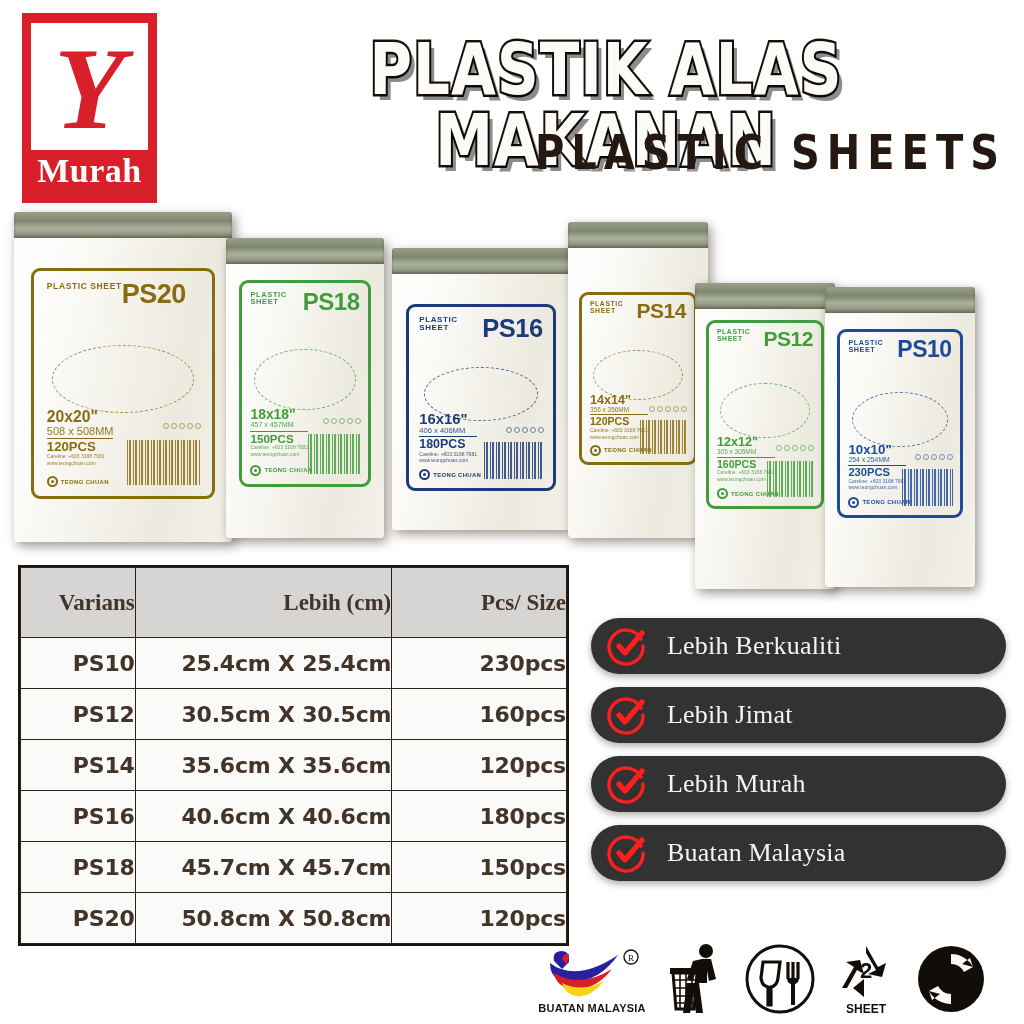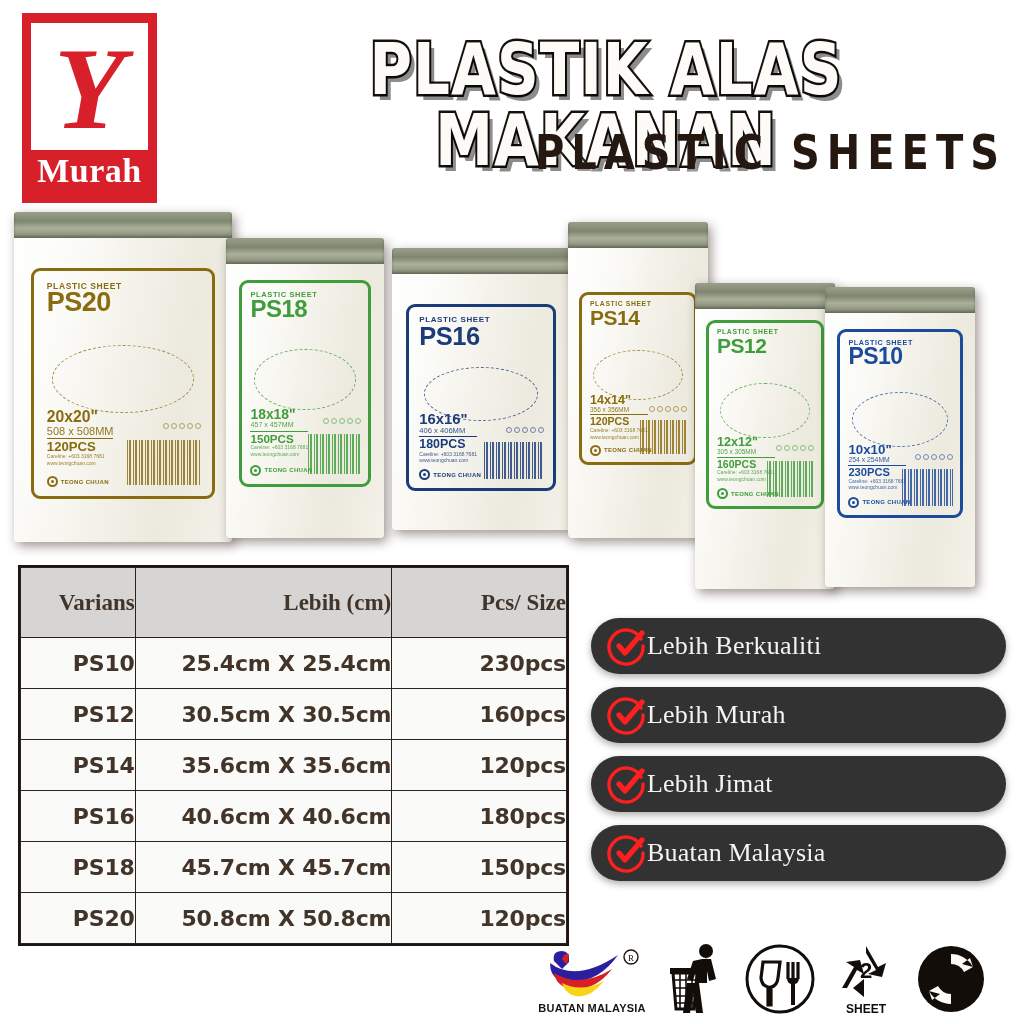--- a/index.html
+++ b/index.html
@@ -44,21 +44,21 @@
      background:linear-gradient(180deg,#9aa08a 0%,#7f8670 35%,#aab09a 62%,#858b74 100%);
      border-radius:3px 3px 0 0;
      box-shadow:inset 0 -2px 3px rgba(0,0,0,.25); }
   .pack-body { position:absolute; left:0; right:0; bottom:0;
      background:linear-gradient(100deg,#fefefc 0%,#f7f6f0 35%,#eceade 72%,#f4f2e9 100%);
      border-radius:0 0 5px 5px; }
   .pack-body:after { content:""; position:absolute; inset:0;
      background:linear-gradient(105deg,rgba(255,255,255,.55) 0 12%,rgba(255,255,255,0) 38%);
      pointer-events:none; }
   .label { position:absolute; border:3px solid currentColor; border-radius:9px; }
-  .label-inner { position:absolute; inset:0; padding:6% 7%; display:flex; flex-direction:column; }
+  .label-inner { position:absolute; inset:0; padding:6% 7%; display:flex; }
   .lbl-ps-small { font-weight:700; letter-spacing:.6px; line-height:1; }
   .lbl-ps-big { font-weight:700; line-height:.95; letter-spacing:-.5px; }
   .lbl-oval { position:absolute; left:10%; right:10%; top:33%; height:30%;
       border:1.5px dashed currentColor; border-radius:50%; opacity:.75; }
   .lbl-foot { position:absolute; left:7%; bottom:13%; line-height:1.05; }
   .lbl-in { font-weight:700; line-height:1; }
   .lbl-mm { font-weight:400; line-height:1.1; opacity:.9; }
   .lbl-pcs { font-weight:700; line-height:1; margin-top:1px;
              border-top:1.5px solid currentColor; padding-top:1px; }
   .lbl-care { font-size:5px; line-height:1.15; opacity:.85; margin-top:1px; }
@@ -82,21 +82,21 @@
   .tbl th { background:#d6d5d3; font-family:"Liberation Serif", serif; font-weight:700;
             font-size:23px; height:70px; }
   .tbl td { background:#fafaf8; font-size:22px; font-weight:700; height:51px;
             font-family:"DejaVu Sans", sans-serif; letter-spacing:-.2px; }
   .col-v { width:21%; } .col-s { width:47%; } .col-p { width:32%; }
 
   
   .pills { position:absolute; left:591px; top:618px; width:415px; display:flex;
            flex-direction:column; gap:13px; }
   .pill { height:56px; background:#333232; border-radius:28px; display:flex;
-          align-items:center; padding-left:16px; gap:0;
+          align-items:center; padding-left:16px; gap:20px;
           box-shadow:0 3px 7px rgba(30,15,5,.35); }
   .pill svg { flex:0 0 auto; }
   .pill-txt { font-family:"Liberation Serif", serif; color:#f6f4f1; font-size:26px;
               letter-spacing:.2px; }
 
   
   .certs { position:absolute; left:528px; top:938px; width:492px; height:82px;
            display:flex; align-items:center; gap:10px; }
   .cert { position:relative; display:flex; flex-direction:column; align-items:center;
           justify-content:center; }
@@ -359,28 +359,28 @@
       <path d="M34 13 A17 17 0 1 0 36 20" fill="none" stroke="#ff1f1f" stroke-width="3.4" stroke-linecap="round"></path>
       <path d="M12 20 L18 27 L35 7" fill="none" stroke="#ff1f1f" stroke-width="5.2" stroke-linecap="round" stroke-linejoin="round"></path>
     </svg>
     <span class="pill-txt">Lebih Berkualiti</span>
       </div>
       <div class="pill">
     <svg width="40" height="40" viewBox="0 0 40 40">
       <path d="M34 13 A17 17 0 1 0 36 20" fill="none" stroke="#ff1f1f" stroke-width="3.4" stroke-linecap="round"></path>
       <path d="M12 20 L18 27 L35 7" fill="none" stroke="#ff1f1f" stroke-width="5.2" stroke-linecap="round" stroke-linejoin="round"></path>
     </svg>
-    <span class="pill-txt">Lebih Murah</span>
+    <span class="pill-txt">Lebih Jimat</span>
       </div>
       <div class="pill">
     <svg width="40" height="40" viewBox="0 0 40 40">
       <path d="M34 13 A17 17 0 1 0 36 20" fill="none" stroke="#ff1f1f" stroke-width="3.4" stroke-linecap="round"></path>
       <path d="M12 20 L18 27 L35 7" fill="none" stroke="#ff1f1f" stroke-width="5.2" stroke-linecap="round" stroke-linejoin="round"></path>
     </svg>
-    <span class="pill-txt">Lebih Jimat</span>
+    <span class="pill-txt">Lebih Murah</span>
       </div>
       <div class="pill">
     <svg width="40" height="40" viewBox="0 0 40 40">
       <path d="M34 13 A17 17 0 1 0 36 20" fill="none" stroke="#ff1f1f" stroke-width="3.4" stroke-linecap="round"></path>
       <path d="M12 20 L18 27 L35 7" fill="none" stroke="#ff1f1f" stroke-width="5.2" stroke-linecap="round" stroke-linejoin="round"></path>
     </svg>
     <span class="pill-txt">Buatan Malaysia</span>
       </div>
     </div>
 

